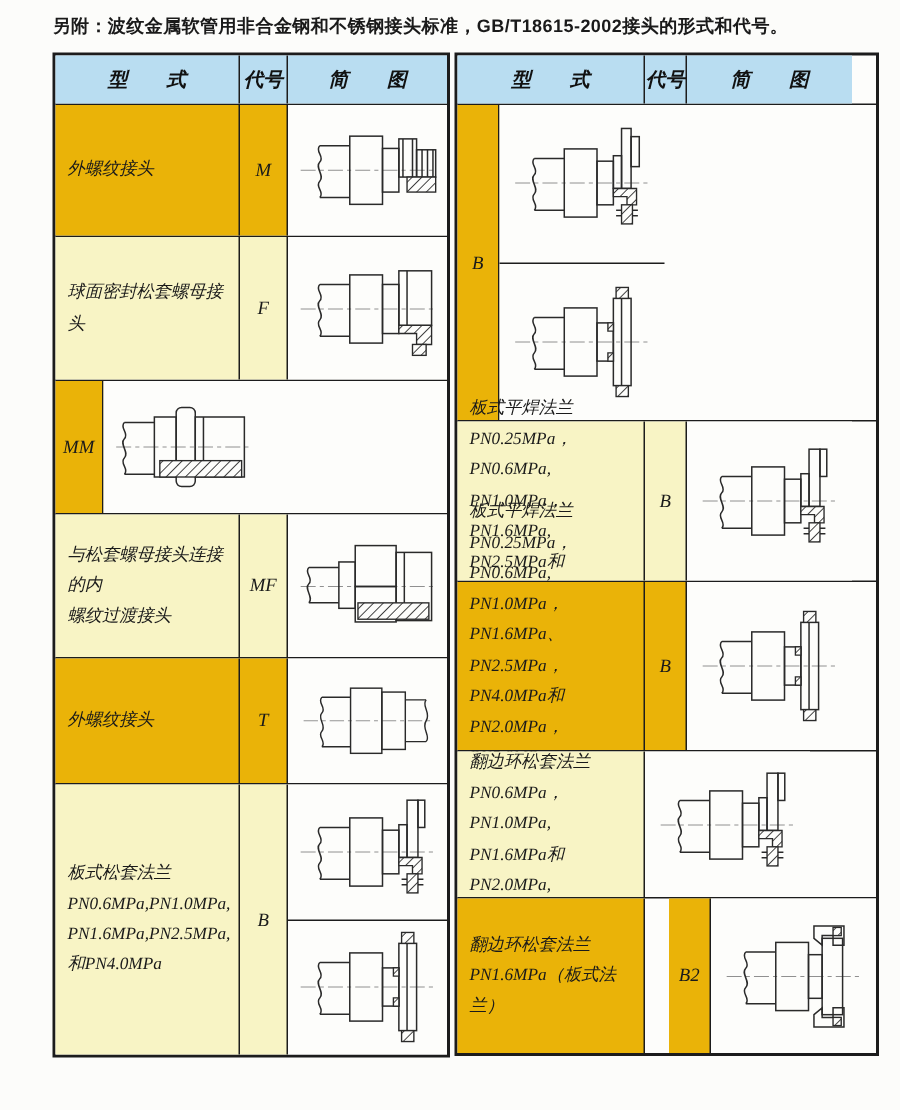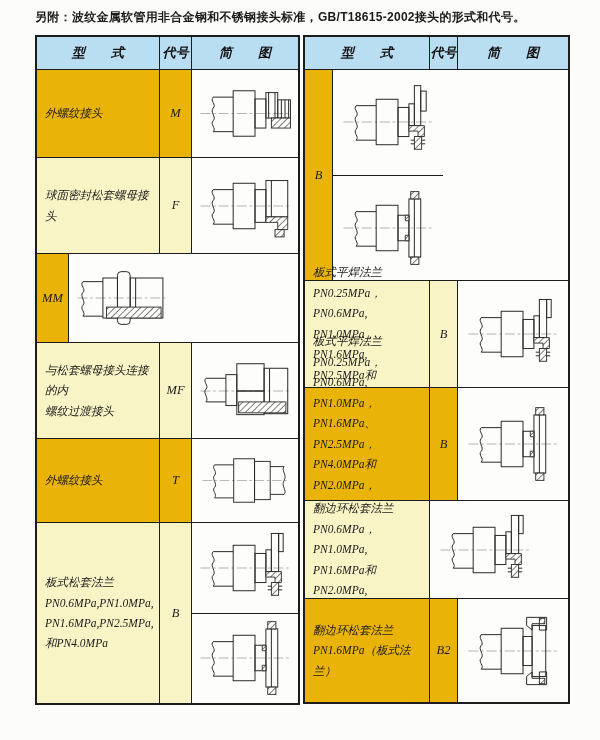--- a/index.html
+++ b/index.html
@@ -371,21 +371,21 @@
                   <path d="M78,46 h17 v12 h-7 v-6 h-10 z"></path>
                   <rect x="84" y="58" width="8" height="14"></rect>
                 </g>
               </svg>
             </div>
           </div>
         </div>
         <div class="frow" style="height: 103px;">
           <div class="fcell type" style="width: 125px;">翻边环松套法兰
 PN1.6MPa（板式法兰）</div>
-          <div class="fcell code" style="width: 28px;">B2</div>
+          <div class="fcell code" style="width: 28px; margin-left: 16px;">B2</div>
           <div class="fcell diag" style="width: 110px;">
             <div class="subdiag">
               <svg class="dsvg" width="100" height="80" viewBox="0 0 110 84" preserveAspectRatio="xMidYMid meet">
                 <path class="cl" d="M6,42 H104"></path>
                 <g fill="none" stroke="#2a2a2a" stroke-width="1.1">
                   <path d="M20,24 C16,28 24,32 20,36 C16,40 24,46 20,50 C16,54 24,58 20,62 M20,24 H42 M20,62 H42"></path>
                   <rect x="42" y="17" width="24" height="50"></rect>
                   <rect x="66" y="26" width="10" height="32"></rect>
                   <rect x="76" y="14" width="15" height="56"></rect>
                   <path d="M70,14 v-9 h22 v14 h-8 v-7 h-8 v7 z"></path>

